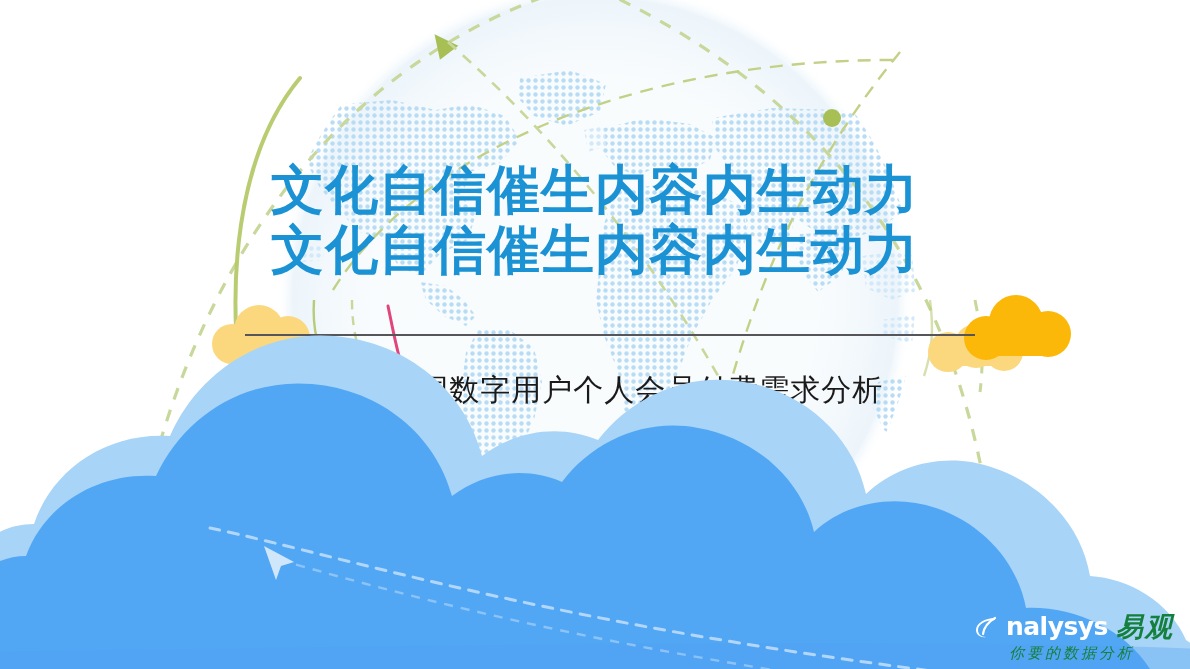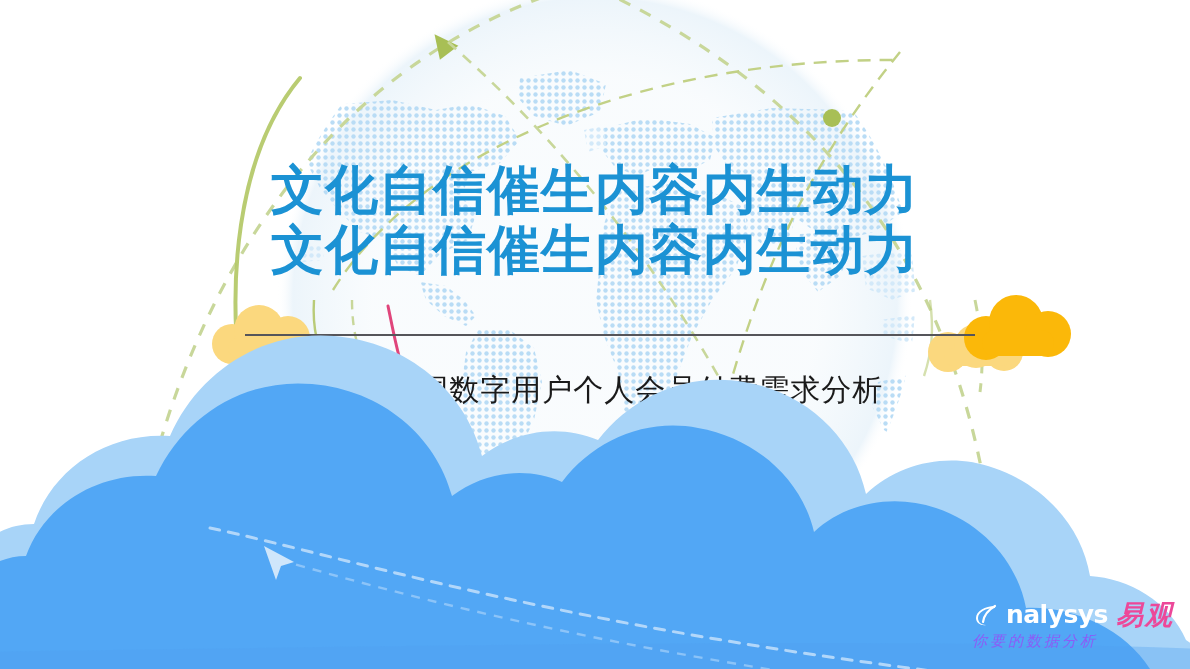--- a/index.html
+++ b/index.html
@@ -69,23 +69,23 @@
     line-height:40px;
     color:#1a1a1a;
     letter-spacing:1px;
     white-space:nowrap;
   }
 
   
   #logo{
     position:absolute;
     right:16px;
-    bottom:18px;
+    bottom:6px;
     z-index:8;
-    text-align:left;
+    text-align:center;
     color:#ffffff;
   }
   #logo-main{
     display:flex;
     align-items:center;
     justify-content:flex-end;
     gap:8px;
   }
   #logo-mark{ display:block; }
   #logo-word{
@@ -94,29 +94,29 @@
     font-weight:600;
     letter-spacing:-0.5px;
     color:#ffffff;
     line-height:26px;
   }
   #logo-cn{
     font-family:"DejaVu Sans","Liberation Sans",sans-serif;
     font-size:27px;
     font-weight:bold;
     font-style:italic;
-    color:#ec4899;
+    color:#15803d;
     line-height:27px;
     letter-spacing:2px;
   }
   #logo-tagline{
     font-family:"DejaVu Sans","Liberation Sans",sans-serif;
     font-size:15px;
     font-style:italic;
-    color:#8b5cf6;
+    color:#15803d;
     letter-spacing:3px;
     margin-top:4px;
     margin-right:2px;
   }
 </style>
 </head>
 <body>
 
 <div id="slide">
 

